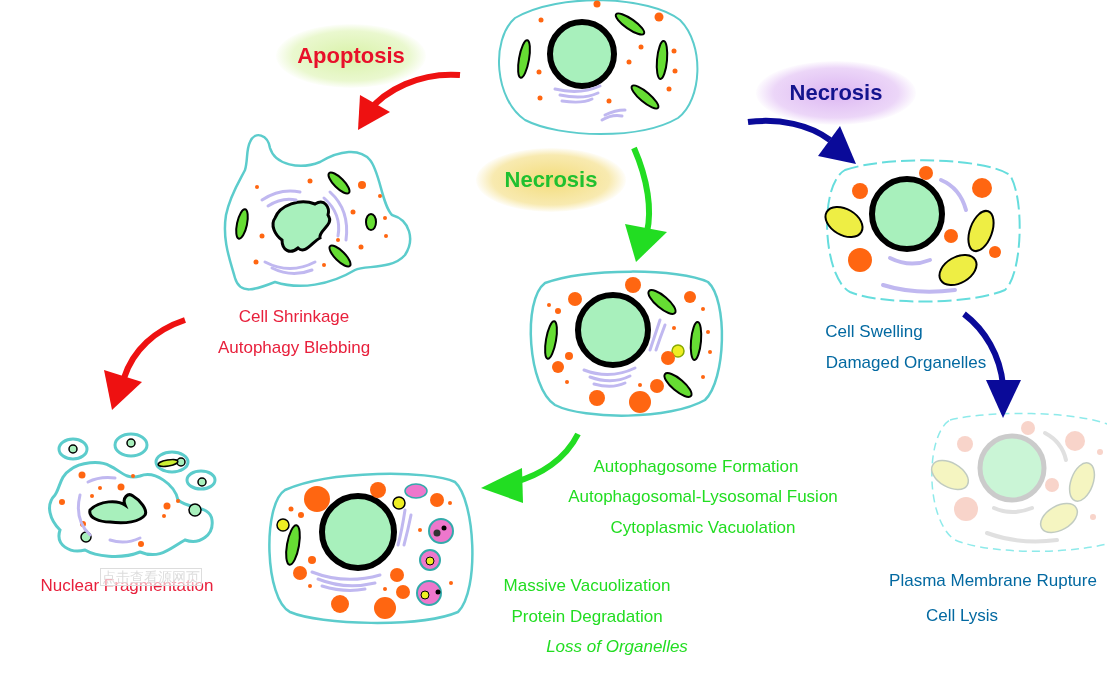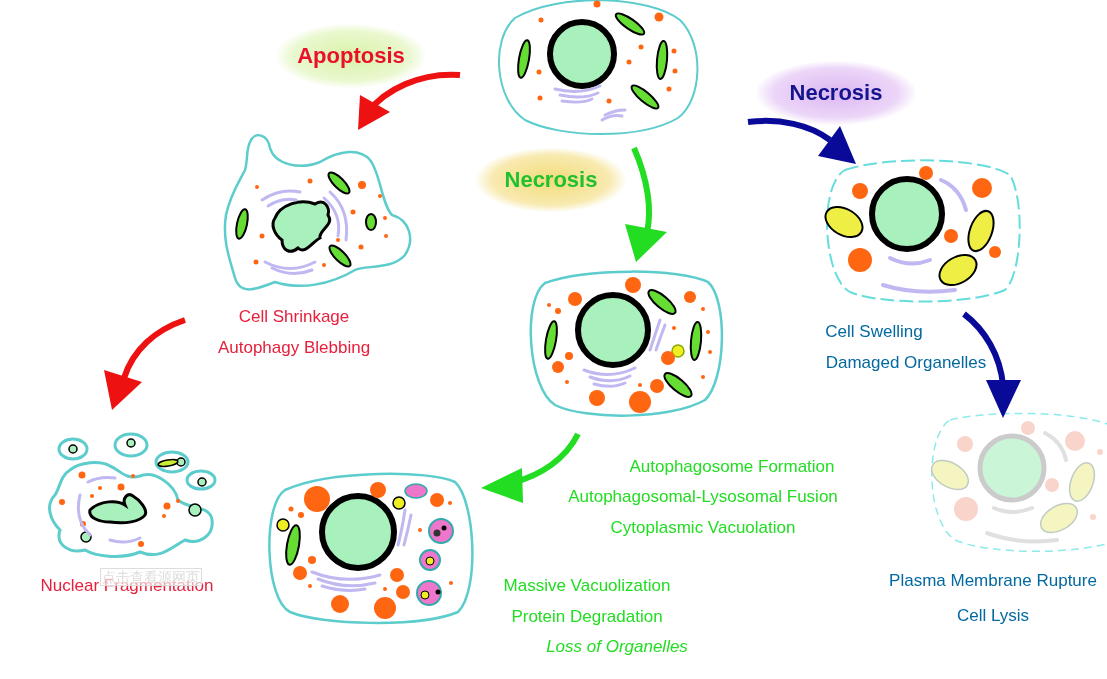--- a/index.html
+++ b/index.html
@@ -283,23 +283,23 @@
 
 <div class="bubble b-apop" style="left:351px;top:56px;">Apoptosis</div>
 <div class="bubble b-auto" style="left:551px;top:180px;">Necrosis</div>
 <div class="bubble b-necr" style="left:836px;top:93px;">Necrosis</div>
 
 <div class="lbl red" style="left:294px;top:307px;">Cell Shrinkage</div>
 <div class="lbl red" style="left:294px;top:338px;">Autophagy Blebbing</div>
 <div class="lbl red" style="left:127px;top:576px;">Nuclear Fragmentation</div>
 <div class="watermark">点击查看源网页</div>
 
-<div class="lbl green" style="left:732px;top:457px;">Autophagosome Formation</div>
+<div class="lbl green" style="left:696px;top:457px;">Autophagosome Formation</div>
 <div class="lbl green" style="left:703px;top:487px;">Autophagosomal-Lysosomal Fusion</div>
 <div class="lbl green" style="left:703px;top:518px;">Cytoplasmic Vacuolation</div>
 <div class="lbl green" style="left:587px;top:576px;">Massive Vacuolization</div>
 <div class="lbl green" style="left:587px;top:607px;">Protein Degradation</div>
 <div class="lbl green" style="left:617px;top:637px;font-style:italic;">Loss of Organelles</div>
 
 <div class="lbl blue" style="left:874px;top:322px;">Cell Swelling</div>
 <div class="lbl blue" style="left:906px;top:353px;">Damaged Organelles</div>
 <div class="lbl blue" style="left:993px;top:571px;">Plasma Membrane Rupture</div>
-<div class="lbl blue" style="left:993px;top:606px;">Cell Lysis</div>
+<div class="lbl blue" style="left:962px;top:606px;">Cell Lysis</div>
 
 </body></html>

